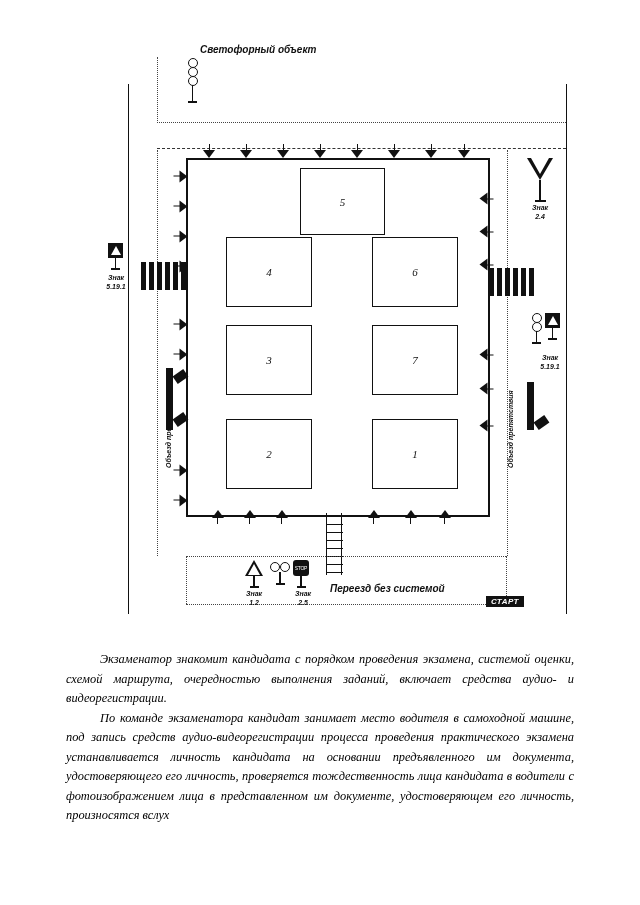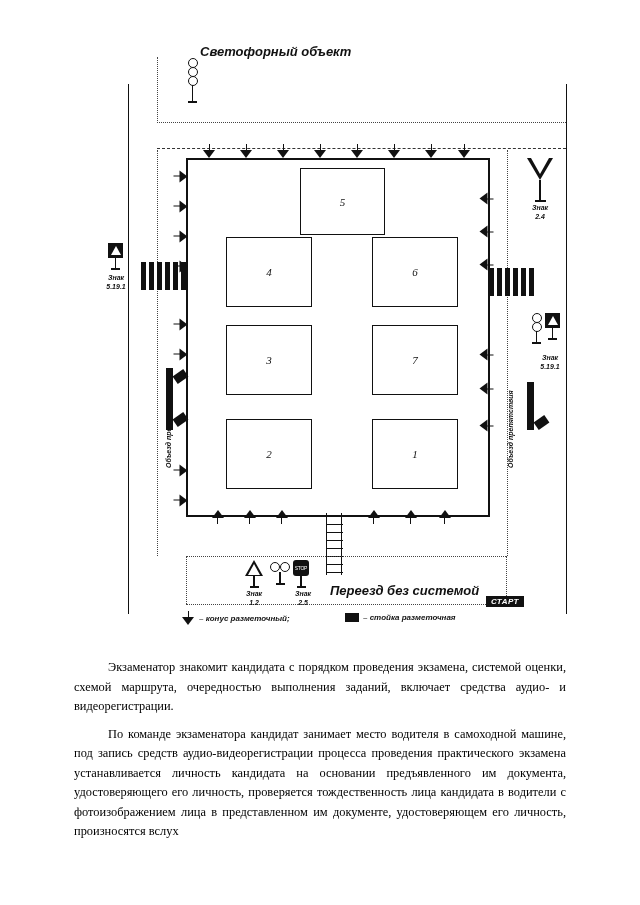--- a/index.html
+++ b/index.html
@@ -100,38 +100,38 @@
   .track{position:absolute;}
   .track .rail{position:absolute;top:0;width:1.4px;height:100%;background:#111;}
   .track .tie{position:absolute;left:0;width:100%;height:1.2px;background:#111;}
 
   
   .lbl{position:absolute;font-family:"Liberation Sans",sans-serif;
        font-style:italic;font-weight:bold;font-size:7px;color:#111;
        white-space:nowrap;line-height:1.25;}
   .lbl.c{text-align:center;}
   .lbl.vert{transform-origin:0 0;transform:rotate(-90deg);}
-  .lbl.big{font-size:13px;}
+  .lbl.big{font-size:10px;}
 
   .start-badge{position:absolute;background:#111;color:#fff;
        font-family:"Liberation Sans",sans-serif;font-weight:bold;font-style:italic;
        font-size:8px;padding:1px 5px;letter-spacing:.4px;}
 
   
   .legend{position:absolute;left:40px;top:608px;width:560px;height:22px;
        font-family:"Liberation Sans",sans-serif;font-style:italic;font-weight:bold;
        font-size:8px;color:#111;}
   .legend .item{position:absolute;display:flex;align-items:center;gap:4px;}
   .legend .sq{width:14px;height:9px;background:#111;}
 
   
   #prose{position:absolute;left:66px;top:650px;width:508px;
          font-family:"Liberation Serif",serif;font-size:12.4px;
          line-height:19.5px;text-align:justify;color:#000;}
-  #prose p{margin:8px;text-indent:34px;}
+  #prose p{margin:0;text-indent:34px;font-style:italic;}
 </style>
 </head>
 <body>
 
 <div id="diagram">
 
   <div class="abs solid-v" style="left:128px;top:84px;width:1.2px;height:530px;background:#111;"></div>
   <div class="abs solid-v" style="left:566px;top:84px;width:1.2px;height:530px;background:#111;"></div>
 
   <div class="abs dot-v" style="left:157px;top:57px;height:66px;"></div>
@@ -401,31 +401,18 @@
   </div>
   <div class="lbl c" style="left:283px;top:590px;width:40px;">
     <span>Знак</span><br>
     <span>2.5</span>
   </div>
 
   <div class="lbl big" style="left:330px;top:583px;">Переезд без системой</div>
 
   <div class="start-badge" style="left:486px;top:596px;">СТАРТ</div>
 
-  <div class="legend">
-    <div class="item" style="left:142px;top:3px;">
-      <div class="cone" style="position:relative;left:0;top:0;">
-          <i></i>
-          <b></b>
-        </div>
-      <span>– конус разметочный;</span>
-    </div>
-    <div class="item" style="left:305px;top:5px;">
-      <div class="sq"></div>
-      <span>– стойка разметочная</span>
-    </div>
-  </div>
 </div>
 
 <div id="prose">
   <p>Экзаменатор знакомит кандидата с порядком проведения экзамена, системой оценки, схемой маршрута, очередностью выполнения заданий, включает средства аудио- и видеорегистрации.</p>
   <p>По команде экзаменатора кандидат занимает место водителя в самоходной машине, под запись средств аудио-видеорегистрации процесса проведения практического экзамена устанавливается личность кандидата на основании предъявленного им документа, удостоверяющего его личность, проверяется тождественность лица кандидата в водители с фотоизображением лица в представленном им документе, удостоверяющем его личность, произносятся вслух</p>
 </div>
 
 </body></html>

